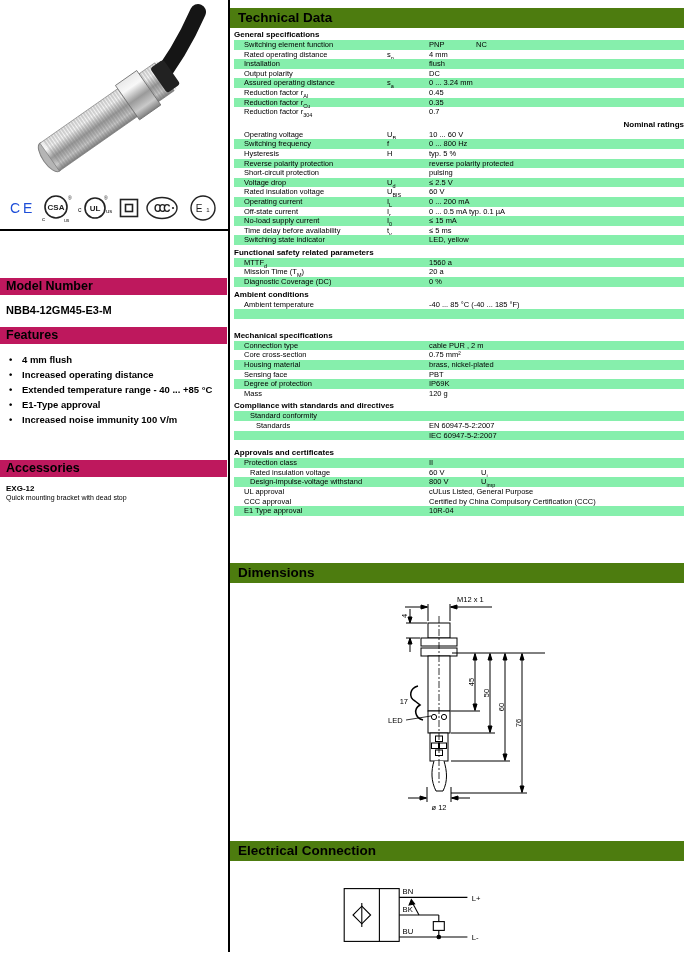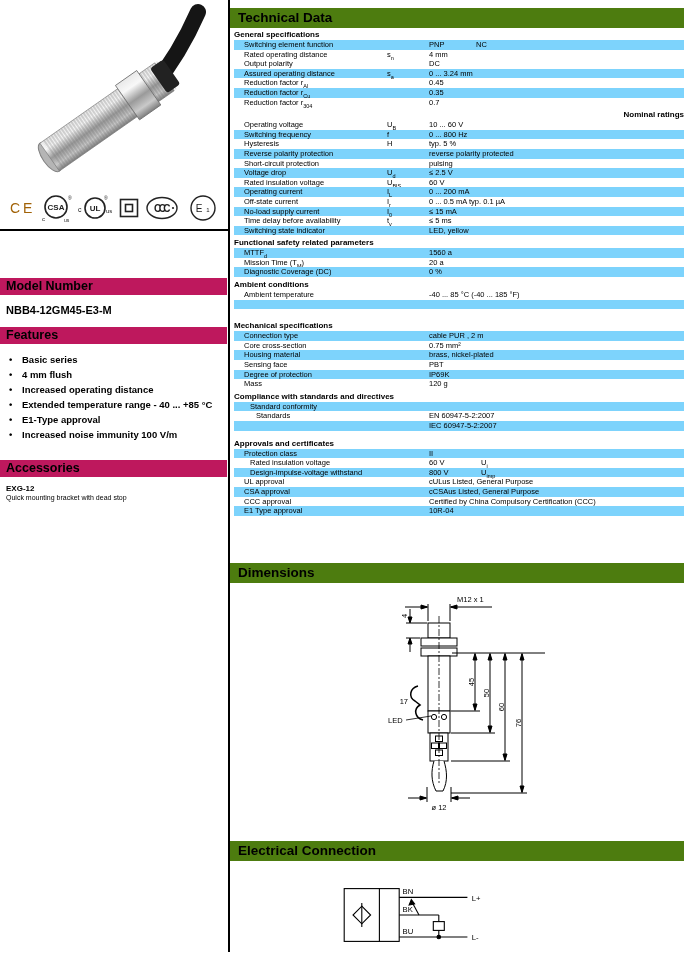--- a/index.html
+++ b/index.html
@@ -10,21 +10,21 @@
   }
   .divider-v { position:absolute; left:228px; top:0; width:2px; height:952px; background:#000; }
   .left-rule { position:absolute; left:0; top:229px; width:229px; height:2px; background:#000; }
 
   
   .left-col { position:absolute; left:0; top:0; width:228px; height:959px; }
   .photo-wrap { position:absolute; left:2px; top:2px; width:222px; height:182px; }
   .cert-row { position:absolute; left:2px; top:190px; width:224px; height:36px;
               display:flex; align-items:center; justify-content:space-between; padding:0 8px; }
   .cert { display:flex; align-items:center; justify-content:center; }
-  .ce-text { font-size:14px; letter-spacing:3px; color:#a16207; }
+  .ce-text { font-size:14px; letter-spacing:3px; color:#1d4ed8; }
 
   .lbar { position:absolute; left:0; width:227px; height:17px; background:#be185d;
           font-size:12.5px; font-weight:bold; line-height:17px; padding-left:6px; }
   .model-value { position:absolute; left:6px; top:304px; font-size:11px; font-weight:bold; }
   .features-list { position:absolute; left:8px; top:352px; width:212px; list-style:none; }
   .features-list li { position:relative; padding-left:14px; font-size:9.5px; font-weight:bold; line-height:15px; }
   .features-list li::before { content:"•"; position:absolute; left:1px; top:0; }
   .acc-name { position:absolute; left:6px; top:484px; font-size:8px; font-weight:bold; }
   .acc-desc { position:absolute; left:6px; top:494px; font-size:7px; }
 
@@ -32,21 +32,21 @@
   .right-col { position:absolute; left:230px; top:0; width:457px; height:959px; }
   .rbar { position:absolute; left:0; width:454px; height:20px; background:#4d7c0f;
           font-size:13.5px; font-weight:bold; line-height:20px; padding-left:8px; }
   .bar-tech { top:8px; }
   .bar-dim  { top:563px; }
   .bar-elec { top:841px; }
 
   .tech-table { position:absolute; left:4px; top:30px; width:450px; }
   .sec-h { font-size:8px; font-weight:bold; line-height:10px; margin-top:3px; }
   .trow { position:relative; height:9.6px; font-size:7.5px; line-height:9.6px; }
-  .trow.shade { background:#7dd3fc; }
+  .trow.shade { background:#86efac; }
   .trow span { position:absolute; top:0; white-space:nowrap; }
   .lab.ind0 { left:10px; } .lab.ind1 { left:16px; } .lab.ind2 { left:22px; }
   .sym { left:153px; } .trow.symfar .sym { left:247px; }
   .val { left:195px; } .val2 { left:242px; }
   sub { font-size:5.5px; }
 
   .dim-svg  { position:absolute; left:100px; top:586px; }
   .elec-svg { position:absolute; left:112px; top:882px; }
   svg text { font-family:"Liberation Sans", sans-serif; }
 </style>
@@ -128,21 +128,20 @@
 
     <div class="lbar" style="top:278px">
       <span>Model Number</span>
     </div>
     <div class="model-value">NBB4-12GM45-E3-M</div>
 
     <div class="lbar" style="top:327px">
       <span>Features</span>
     </div>
     <ul class="features-list" id="features-list">
-        <li>Basic series</li>
         <li>4 mm flush</li>
         <li>Increased operating distance</li>
         <li>Extended temperature range - 40 ... +85 °C</li>
         <li>E1-Type approval</li>
         <li>Increased noise immunity 100 V/m</li>
       </ul>
 
     <div class="lbar" style="top:460px">
       <span>Accessories</span>
     </div>
@@ -164,20 +163,24 @@
         <div class="trow shade">
           <span class="lab ind0">Switching element function</span>
           <span class="val">PNP</span>
           <span class="val2">NC</span>
         </div>
         <div class="trow">
           <span class="lab ind0">Rated operating distance</span>
           <span class="sym">s<sub>n</sub></span>
           <span class="val">4 mm</span>
         </div>
+        <div class="trow shade">
+          <span class="lab ind0">Installation</span>
+          <span class="val">flush</span>
+        </div>
         <div class="trow">
           <span class="lab ind0">Output polarity</span>
           <span class="val">DC</span>
         </div>
         <div class="trow shade">
           <span class="lab ind0">Assured operating distance</span>
           <span class="sym">s<sub>a</sub></span>
           <span class="val">0 ... 3.24 mm</span>
         </div>
         <div class="trow">
@@ -319,24 +322,20 @@
           <span class="val">60 V</span>
         </div>
         <div class="trow shade symfar">
           <span class="lab ind1">Design-impulse-voltage withstand</span>
           <span class="sym">U<sub>imp</sub></span>
           <span class="val">800 V</span>
         </div>
         <div class="trow">
           <span class="lab ind0">UL approval</span>
           <span class="val">cULus Listed, General Purpose</span>
-        </div>
-        <div class="trow shade">
-          <span class="lab ind0">CSA approval</span>
-          <span class="val">cCSAus Listed, General Purpose</span>
         </div>
         <div class="trow">
           <span class="lab ind0">CCC approval</span>
           <span class="val">Certified by China Compulsory Certification (CCC)</span>
         </div>
         <div class="trow shade">
           <span class="lab ind0">E1 Type approval</span>
           <span class="val">10R-04</span>
         </div>
       </div>

